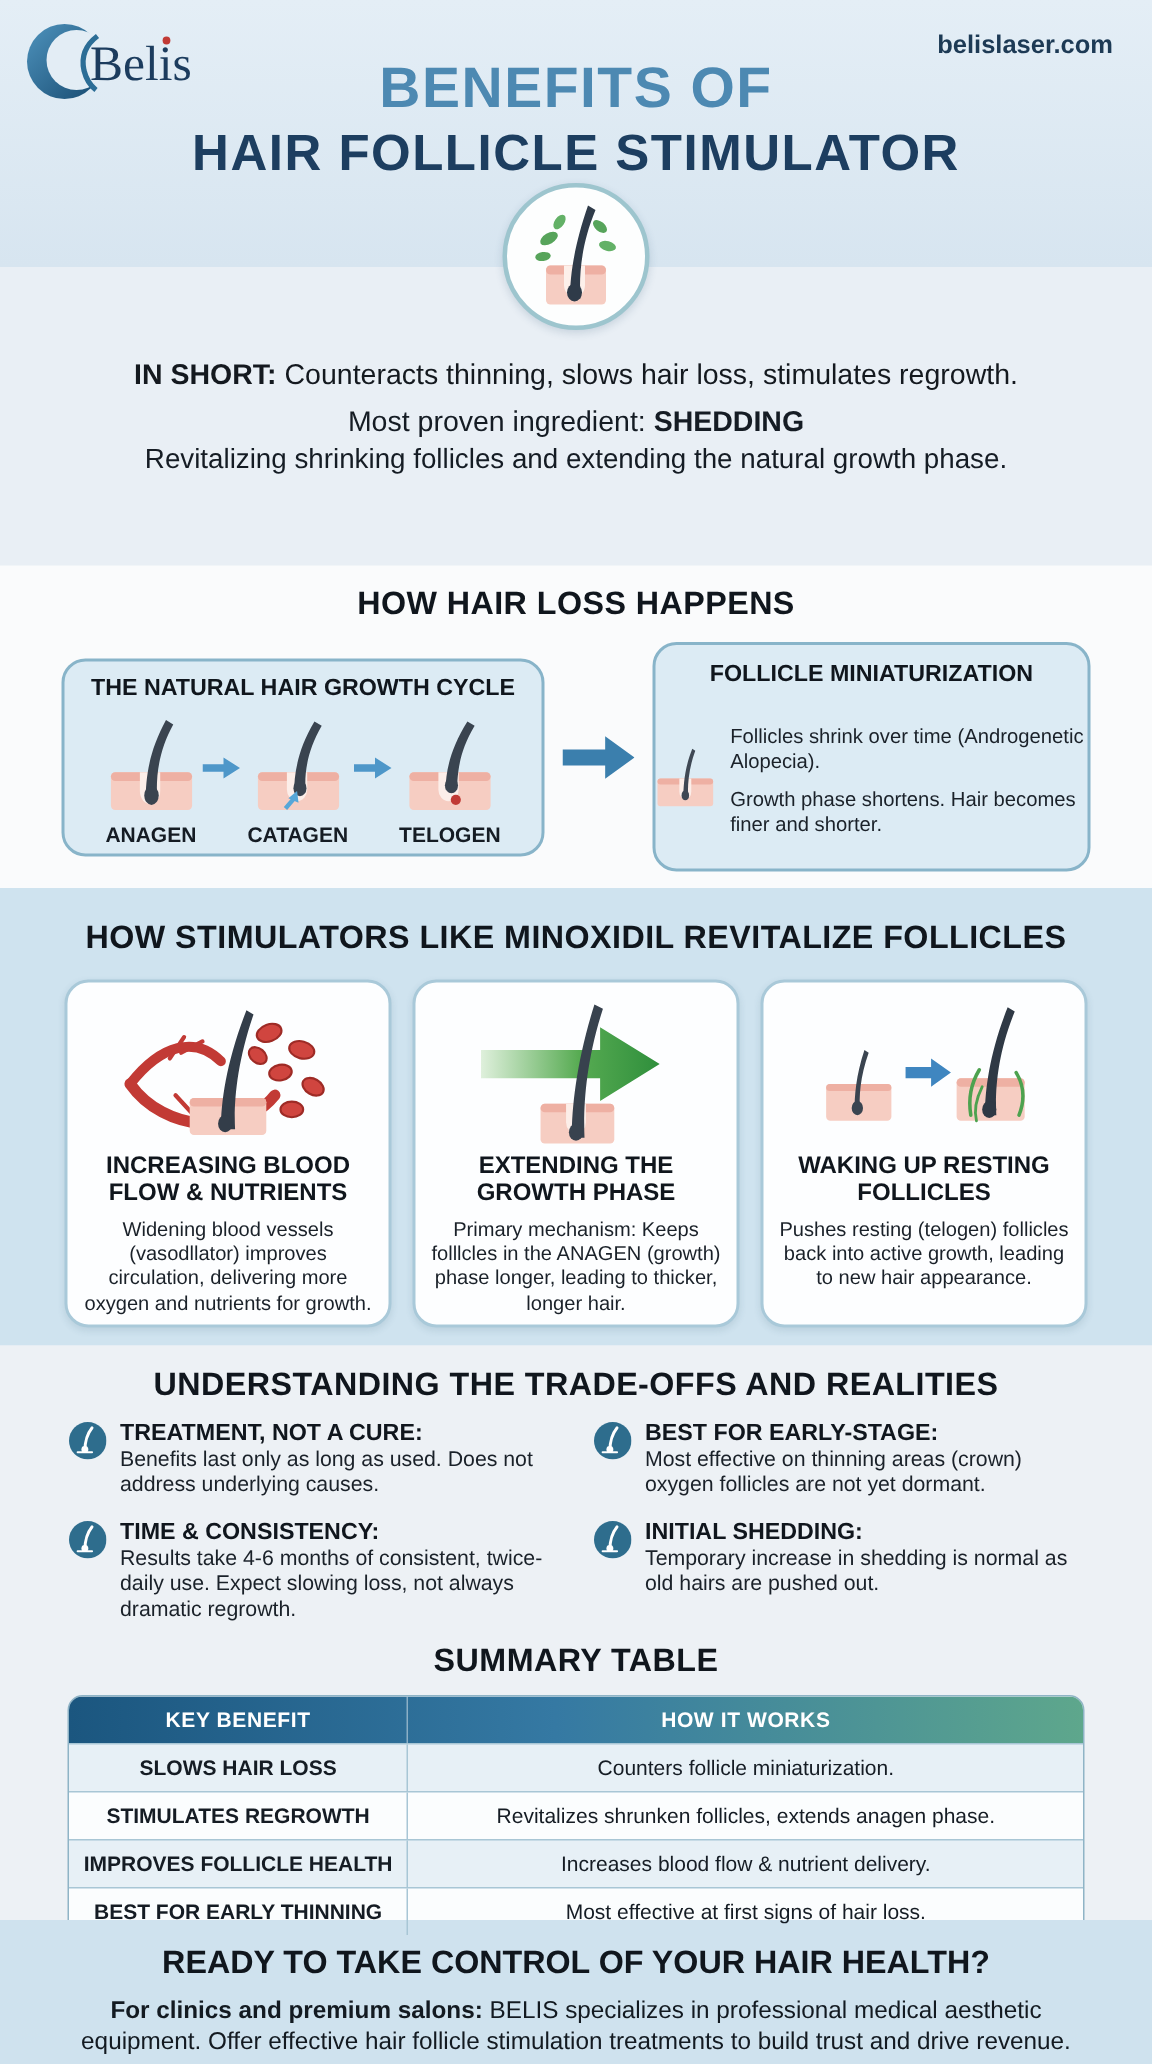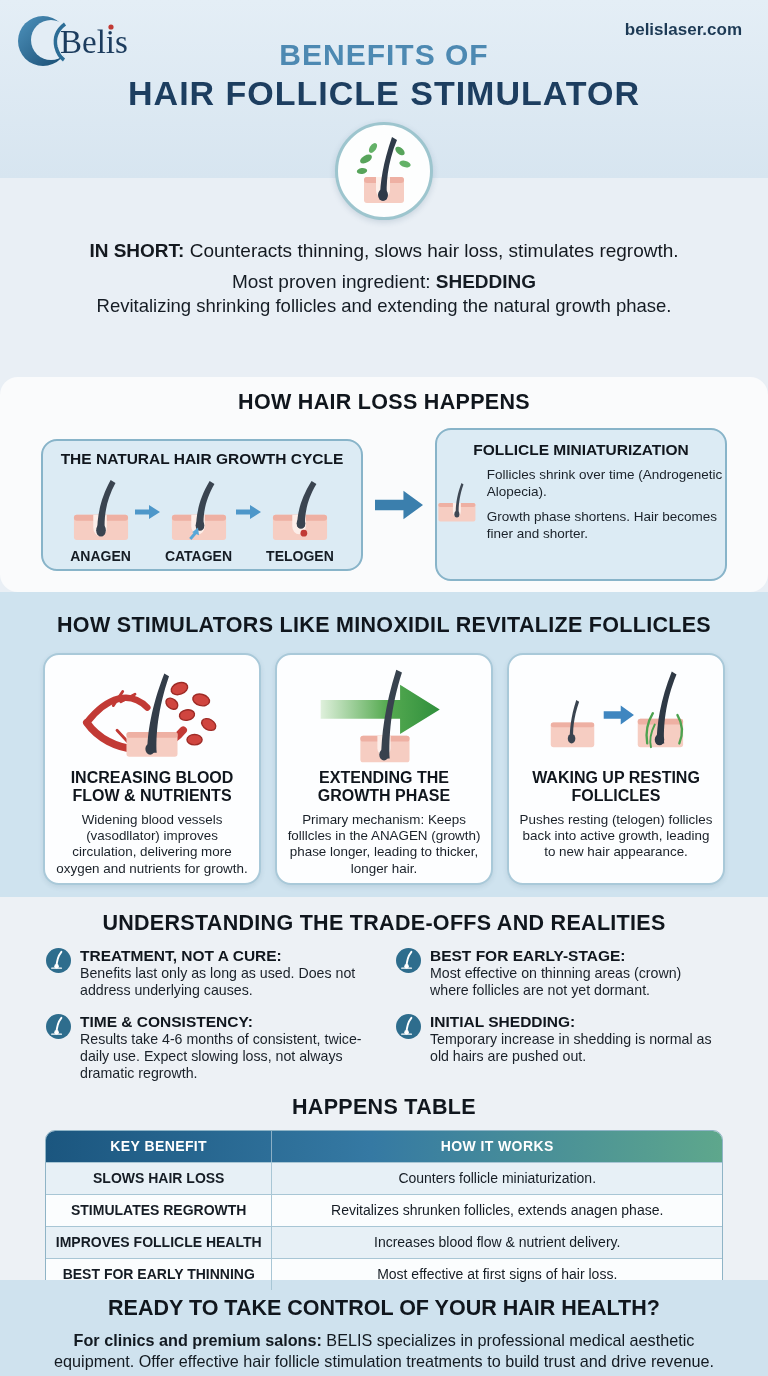--- a/index.html
+++ b/index.html
@@ -11,47 +11,47 @@
   }
   .ib { display:inline; }
 
   
   #header { position:relative; height:377px; }
   .hdr-main { height:178px; background:linear-gradient(180deg,#e4eef6 0%,#d7e5f0 100%); }
   .hdr-sub  { height:137px; background:#e9eff5; padding-top:62px; text-align:center; }
   .logo-wrap { position:absolute; left:16px; top:14px; }
   .site-url-top { position:absolute; right:26px; top:20px; font-size:17px; font-weight:bold; color:#1d3a55; }
   .title-block { position:absolute; left:0; right:0; top:38px; text-align:center; }
-  .title1 { font-size:30px; font-weight:bold; letter-spacing:1px; color:#4d89b2; }
+  .title1 { font-size:38px; font-weight:bold; letter-spacing:1px; color:#4d89b2; }
   .title2 { font-size:34px; font-weight:bold; letter-spacing:1px; color:#1d3e60; margin-top:2px; }
   .badge {
     position:absolute; left:50%; top:122px; transform:translateX(-50%);
     width:98px; height:98px; border-radius:50%;
     background:#fdfefe; border:3px solid #9dc5ce; z-index:3;
     display:flex; align-items:center; justify-content:center;
     box-shadow:0 2px 6px rgba(40,80,110,.18);
   }
   .inshort-line1 { font-size:19px; color:#14191f; }
   .inshort-line1 b, .inshort-line2 b { font-weight:bold; }
   .inshort-line2 { font-size:19px; margin-top:9px; }
   .inshort-line3 { font-size:18.5px; margin-top:2px; }
 
   
-  #hairloss { height:215px; background:#fafbfc; padding-top:13px;border-radius:18px; }
+  #hairloss { height:215px; background:#fafbfc; padding-top:13px; }
   .sec-heading { text-align:center; font-size:21.5px; font-weight:bold; letter-spacing:.3px; color:#10161d; }
   .hl-row { display:flex; align-items:center; justify-content:center; gap:12px; margin-top:13px; padding:0 34px; }
   .hl-box { background:#dcebf4; border:2px solid #88b4c9; border-radius:16px; }
   .hl-box.cycle { width:322px; height:132px; padding:9px 10px 6px; }
   .hl-box.mini  { width:292px; height:153px; padding:11px 0; }
   .hl-box-title { text-align:center; font-size:15.5px; font-weight:bold; color:#10161d; }
   .cycle-row { display:flex; align-items:flex-end; justify-content:center; gap:4px; margin-top:6px; }
   .stage { display:flex; flex-direction:column; align-items:center; }
   .stage-label { font-size:14px; font-weight:bold; margin-top:2px; }
   .stage-arrow { margin-bottom:44px; }
-  .mini-body { display:flex; gap:10px; margin-top:8px; align-items:flex-start; }
+  .mini-body { display:flex; gap:10px; margin-top:24px; align-items:flex-start; }
   .mini-text p { font-size:13.5px; line-height:1.25; color:#1a2129; }
   .mini-text p + p { margin-top:8px; }
 
   
   #stim { height:305px; background:#cfe3ef; padding-top:21px; }
   .cards { display:flex; justify-content:center; gap:14px; margin-top:15px; }
   .card {
     width:218px; height:232px; background:#fdfeff;
     border:2px solid #a9c9d9; border-radius:16px;
     padding:8px 8px; text-align:center;
@@ -320,21 +320,21 @@
     </div>
     <div class="to-item">
       <svg class="to-icon" width="25" height="25" viewBox="0 0 26 26">
         <circle cx="13" cy="13" r="13" fill="#2e6d8d"></circle>
         <path d="M11,20 C11,14 12,9 16,4" stroke="#fff" stroke-width="2" fill="none" stroke-linecap="round"></path>
         <circle cx="11" cy="19" r="2.4" fill="#fff"></circle>
         <path d="M6,21 h10" stroke="#fff" stroke-width="1.4" stroke-linecap="round"></path>
       </svg>
       <div>
         <div class="to-title">BEST FOR EARLY-STAGE:</div>
-        <div class="to-body">Most effective on thinning areas (crown) where follicles are not yet dormant.</div>
+        <div class="to-body">Most effective on thinning areas (crown) oxygen follicles are not yet dormant.</div>
       </div>
     </div>
     <div class="to-item">
       <svg class="to-icon" width="25" height="25" viewBox="0 0 26 26">
         <circle cx="13" cy="13" r="13" fill="#2e6d8d"></circle>
         <path d="M11,20 C11,14 12,9 16,4" stroke="#fff" stroke-width="2" fill="none" stroke-linecap="round"></path>
         <circle cx="11" cy="19" r="2.4" fill="#fff"></circle>
         <path d="M6,21 h10" stroke="#fff" stroke-width="1.4" stroke-linecap="round"></path>
       </svg>
       <div>
@@ -349,21 +349,21 @@
         <circle cx="11" cy="19" r="2.4" fill="#fff"></circle>
         <path d="M6,21 h10" stroke="#fff" stroke-width="1.4" stroke-linecap="round"></path>
       </svg>
       <div>
         <div class="to-title">INITIAL SHEDDING:</div>
         <div class="to-body">Temporary increase in shedding is normal as old hairs are pushed out.</div>
       </div>
     </div>
   </div>
 
-  <div class="sec-heading table-heading">HAPPENS TABLE</div>
+  <div class="sec-heading table-heading">SUMMARY TABLE</div>
 
   <div class="stable">
     <div class="trow thead">
       <div class="tcell">KEY BENEFIT</div>
       <div class="tcell">HOW IT WORKS</div>
     </div>
     <div class="trow tdata alt">
       <div class="tcell">SLOWS HAIR LOSS</div>
       <div class="tcell">Counters follicle miniaturization.</div>
     </div>

